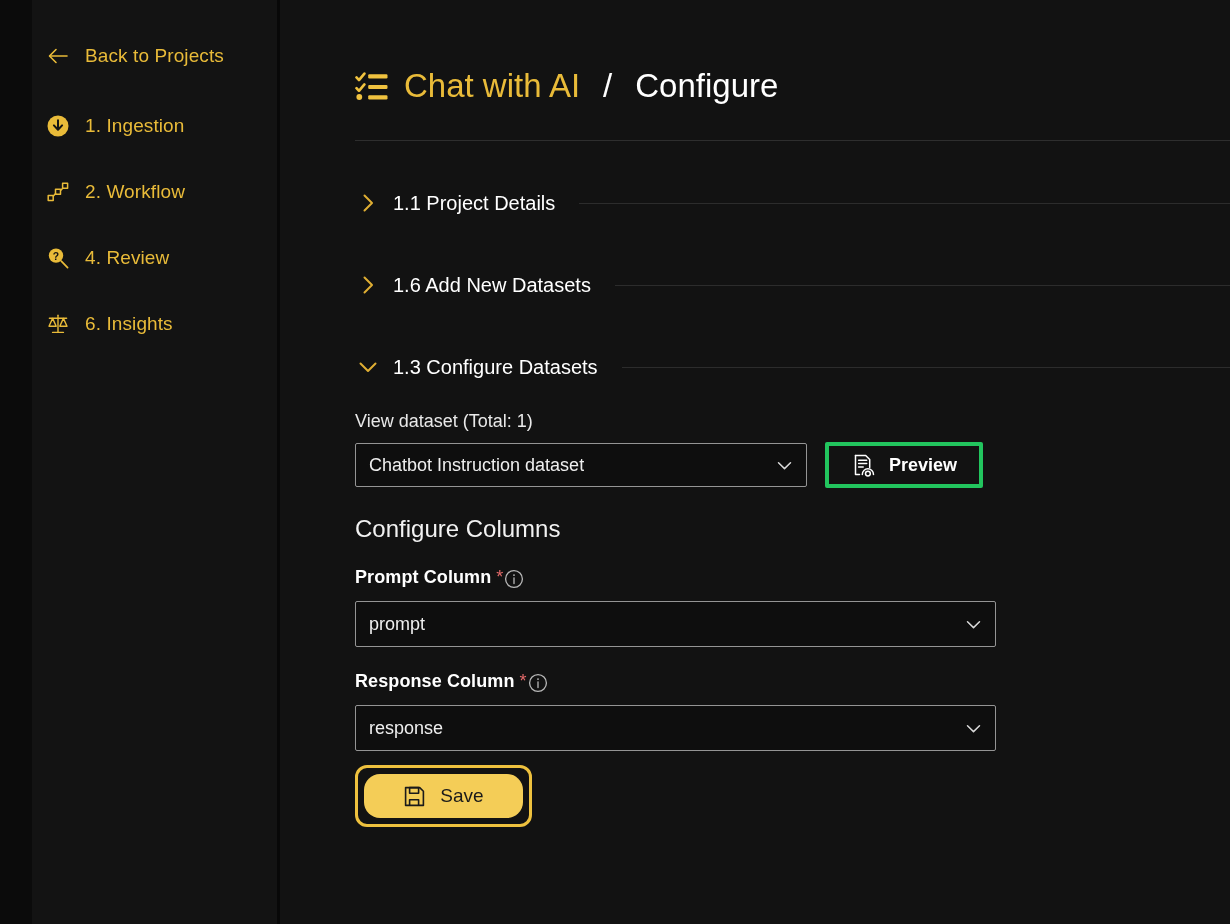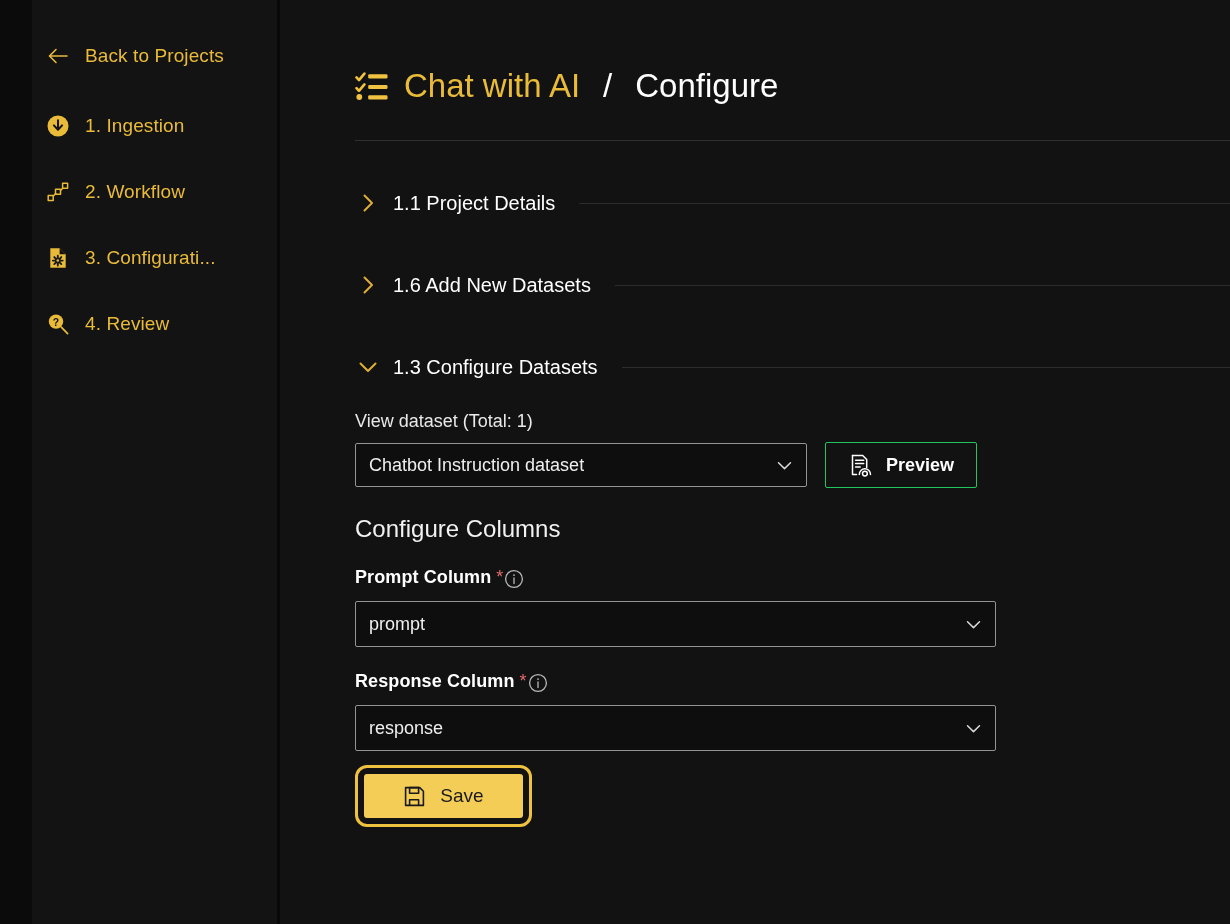--- a/index.html
+++ b/index.html
@@ -164,21 +164,21 @@
     top: 50%;
     transform: translateY(-50%);
     width: 20px; height: 20px;
     display: flex; align-items: center; justify-content: center;
   }
   .select-dataset { width: 452px; }
   .select-wide { width: 641px; height: 46px; }
 
   .btn-outline {
     height: 46px;
-    border: 1px solid #22c55e;
+    border: 4px solid #22c55e;
     background: transparent;
     border-radius: 2px;
     color: #ffffff;
     font-size: 18px;
     font-weight: 700;
     font-family: "Liberation Sans", sans-serif;
     display: inline-flex;
     align-items: center;
     gap: 13px;
     padding: 0 22px;
@@ -222,21 +222,21 @@
     border: 3px solid #eec13e;
     border-radius: 12px;
     background: #121212;
     line-height: 0;
   }
   .btn-save {
     height: 44px;
     min-width: 159px;
     background: #f4cd57;
     border: none;
-    border-radius: 3px;
+    border-radius: 16px;
     color: #1a1a1a;
     font-size: 19px;
     font-family: "Liberation Sans", sans-serif;
     display: inline-flex;
     align-items: center;
     justify-content: center;
     gap: 14px;
     padding: 0 26px;
     cursor: pointer;
   }
@@ -275,49 +275,45 @@
         <svg width="24" height="24" viewBox="0 0 24 24" fill="none" stroke="#e9bb39" stroke-width="1.5" stroke-linejoin="round">
           <rect x="2.2" y="15.4" width="5" height="5"></rect>
           <rect x="16.6" y="3.3" width="5" height="5"></rect>
           <rect x="9.5" y="9.3" width="5" height="5"></rect>
           <path d="M7.4 16.1L9.6 13.6M14.6 10.4L16.7 8.2" stroke-linecap="round"></path>
         </svg>
       </span>
       <span class="nav-label">2. Workflow</span>
     </div>
 
-    <div class="nav-item">
-      <span class="nav-ico">
-        <svg width="24" height="24" viewBox="0 0 24 24">
-          <path d="M4.3 2.2h9.3l6.1 6.1v13.5H4.3z" fill="#e9bb39"></path>
-          <path d="M13.6 2.2v6.1h6.1" fill="#121212"></path>
-          <g fill="#1a1a1a">
-            <circle cx="11.8" cy="14.6" r="2.9"></circle>
-            <g stroke="#1a1a1a" stroke-width="1.9" stroke-linecap="round">
-              <path d="M11.8 9.7v9.8M6.9 14.6h9.8M8.3 11.1l7 7M15.3 11.1l-7 7"></path>
-            </g>
-          </g>
-          <circle cx="11.8" cy="14.6" r="1.25" fill="#e9bb39"></circle>
-        </svg>
-      </span>
-      <span class="nav-label">3. Configurati...</span>
-    </div>
 
     <div class="nav-item">
       <span class="nav-ico">
         <svg width="24" height="24" viewBox="0 0 24 24">
           <circle cx="10" cy="9.6" r="7.2" fill="#e9bb39"></circle>
           <path d="M15.3 15.1L21.6 21.6" stroke="#e9bb39" stroke-width="1.7" stroke-linecap="round" fill="none"></path>
           <text x="10" y="13.6" font-family="Liberation Sans, sans-serif" font-size="10.4" font-weight="700" fill="#141414" text-anchor="middle">?</text>
         </svg>
       </span>
       <span class="nav-label">4. Review</span>
     </div>
 
 
+    <div class="nav-item">
+      <span class="nav-ico">
+        <svg width="24" height="24" viewBox="0 0 24 24" fill="none" stroke="#e9bb39" stroke-width="1.4" stroke-linecap="round" stroke-linejoin="round">
+          <path d="M12 3.2v17"></path>
+          <path d="M3.4 6.2h17.2"></path>
+          <path d="M6.6 20.4h10.8"></path>
+          <path d="M6.6 6.4L3 14.2h7.2z"></path>
+          <path d="M17.4 6.4L13.8 14.2H21z"></path>
+        </svg>
+      </span>
+      <span class="nav-label">6. Insights</span>
+    </div>
 
   </nav>
 
   <main class="main">
     <div class="main-inner">
 
       <div class="page-title">
         <span style="line-height:0;">
           <svg width="33" height="30" viewBox="0 0 33 30">
             <path d="M1.5 6.4L4 9.1L9.4 2.6" fill="none" stroke="#f0c23f" stroke-width="2.6" stroke-linecap="round" stroke-linejoin="round"></path>

